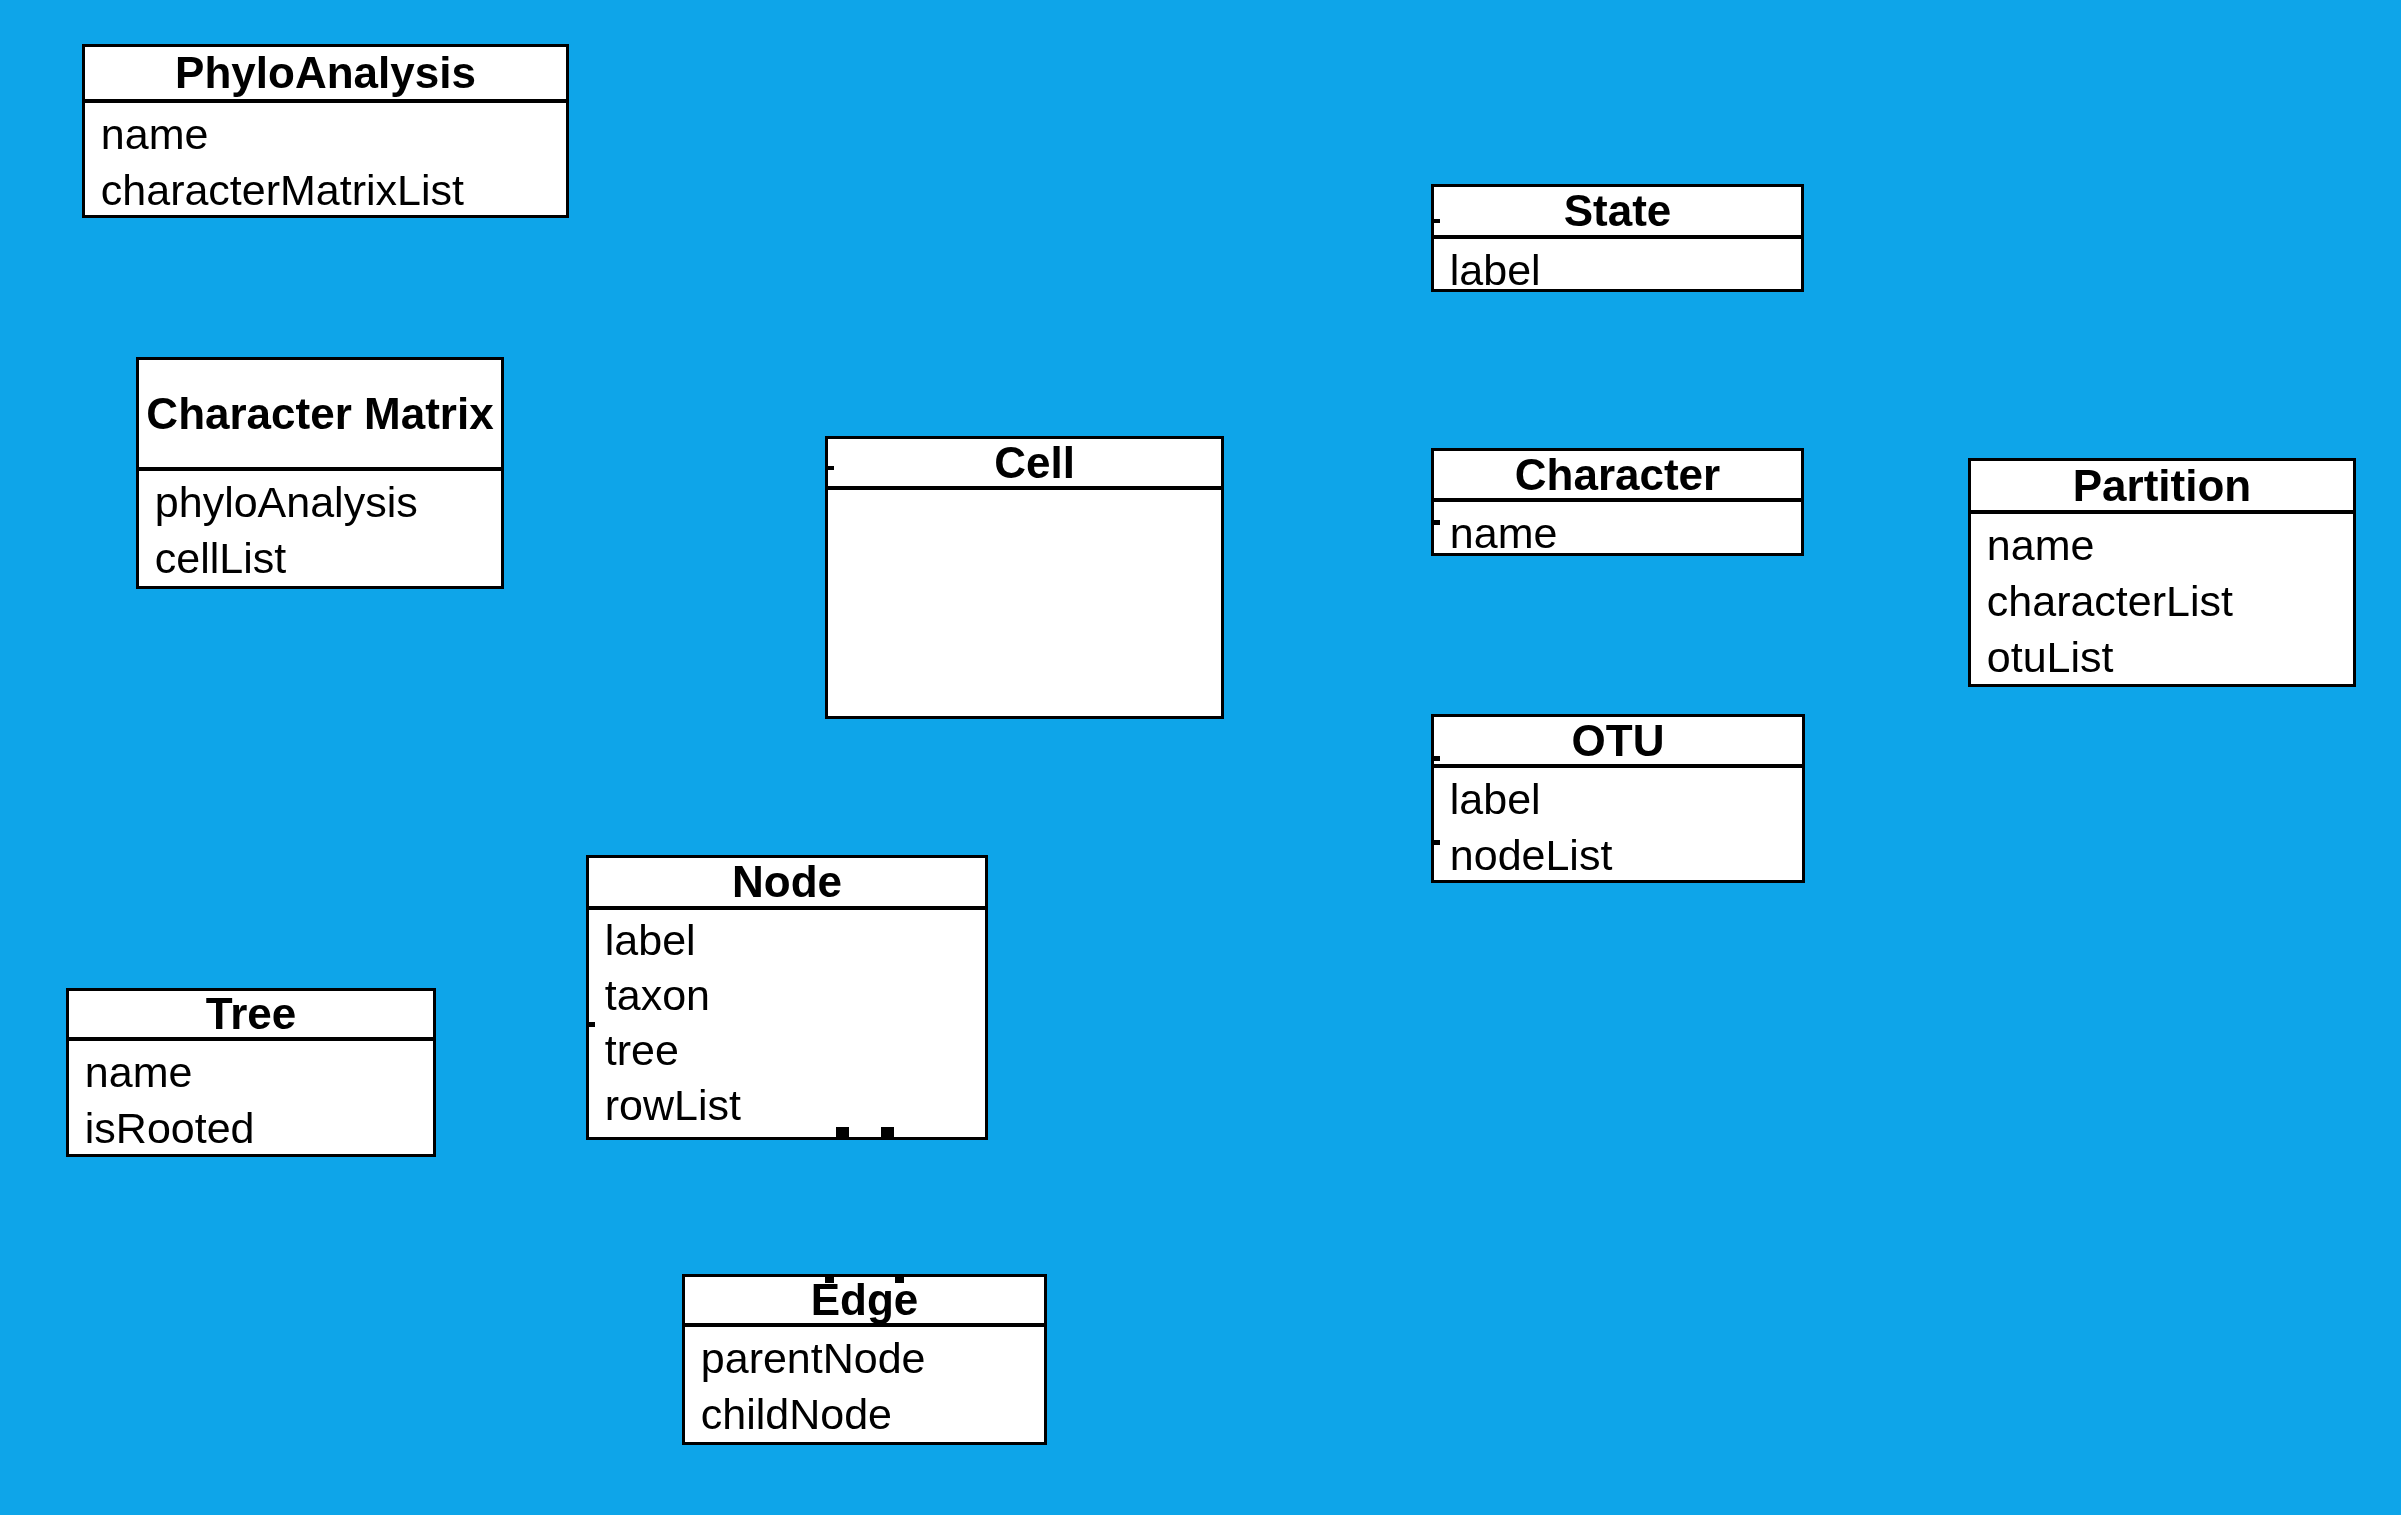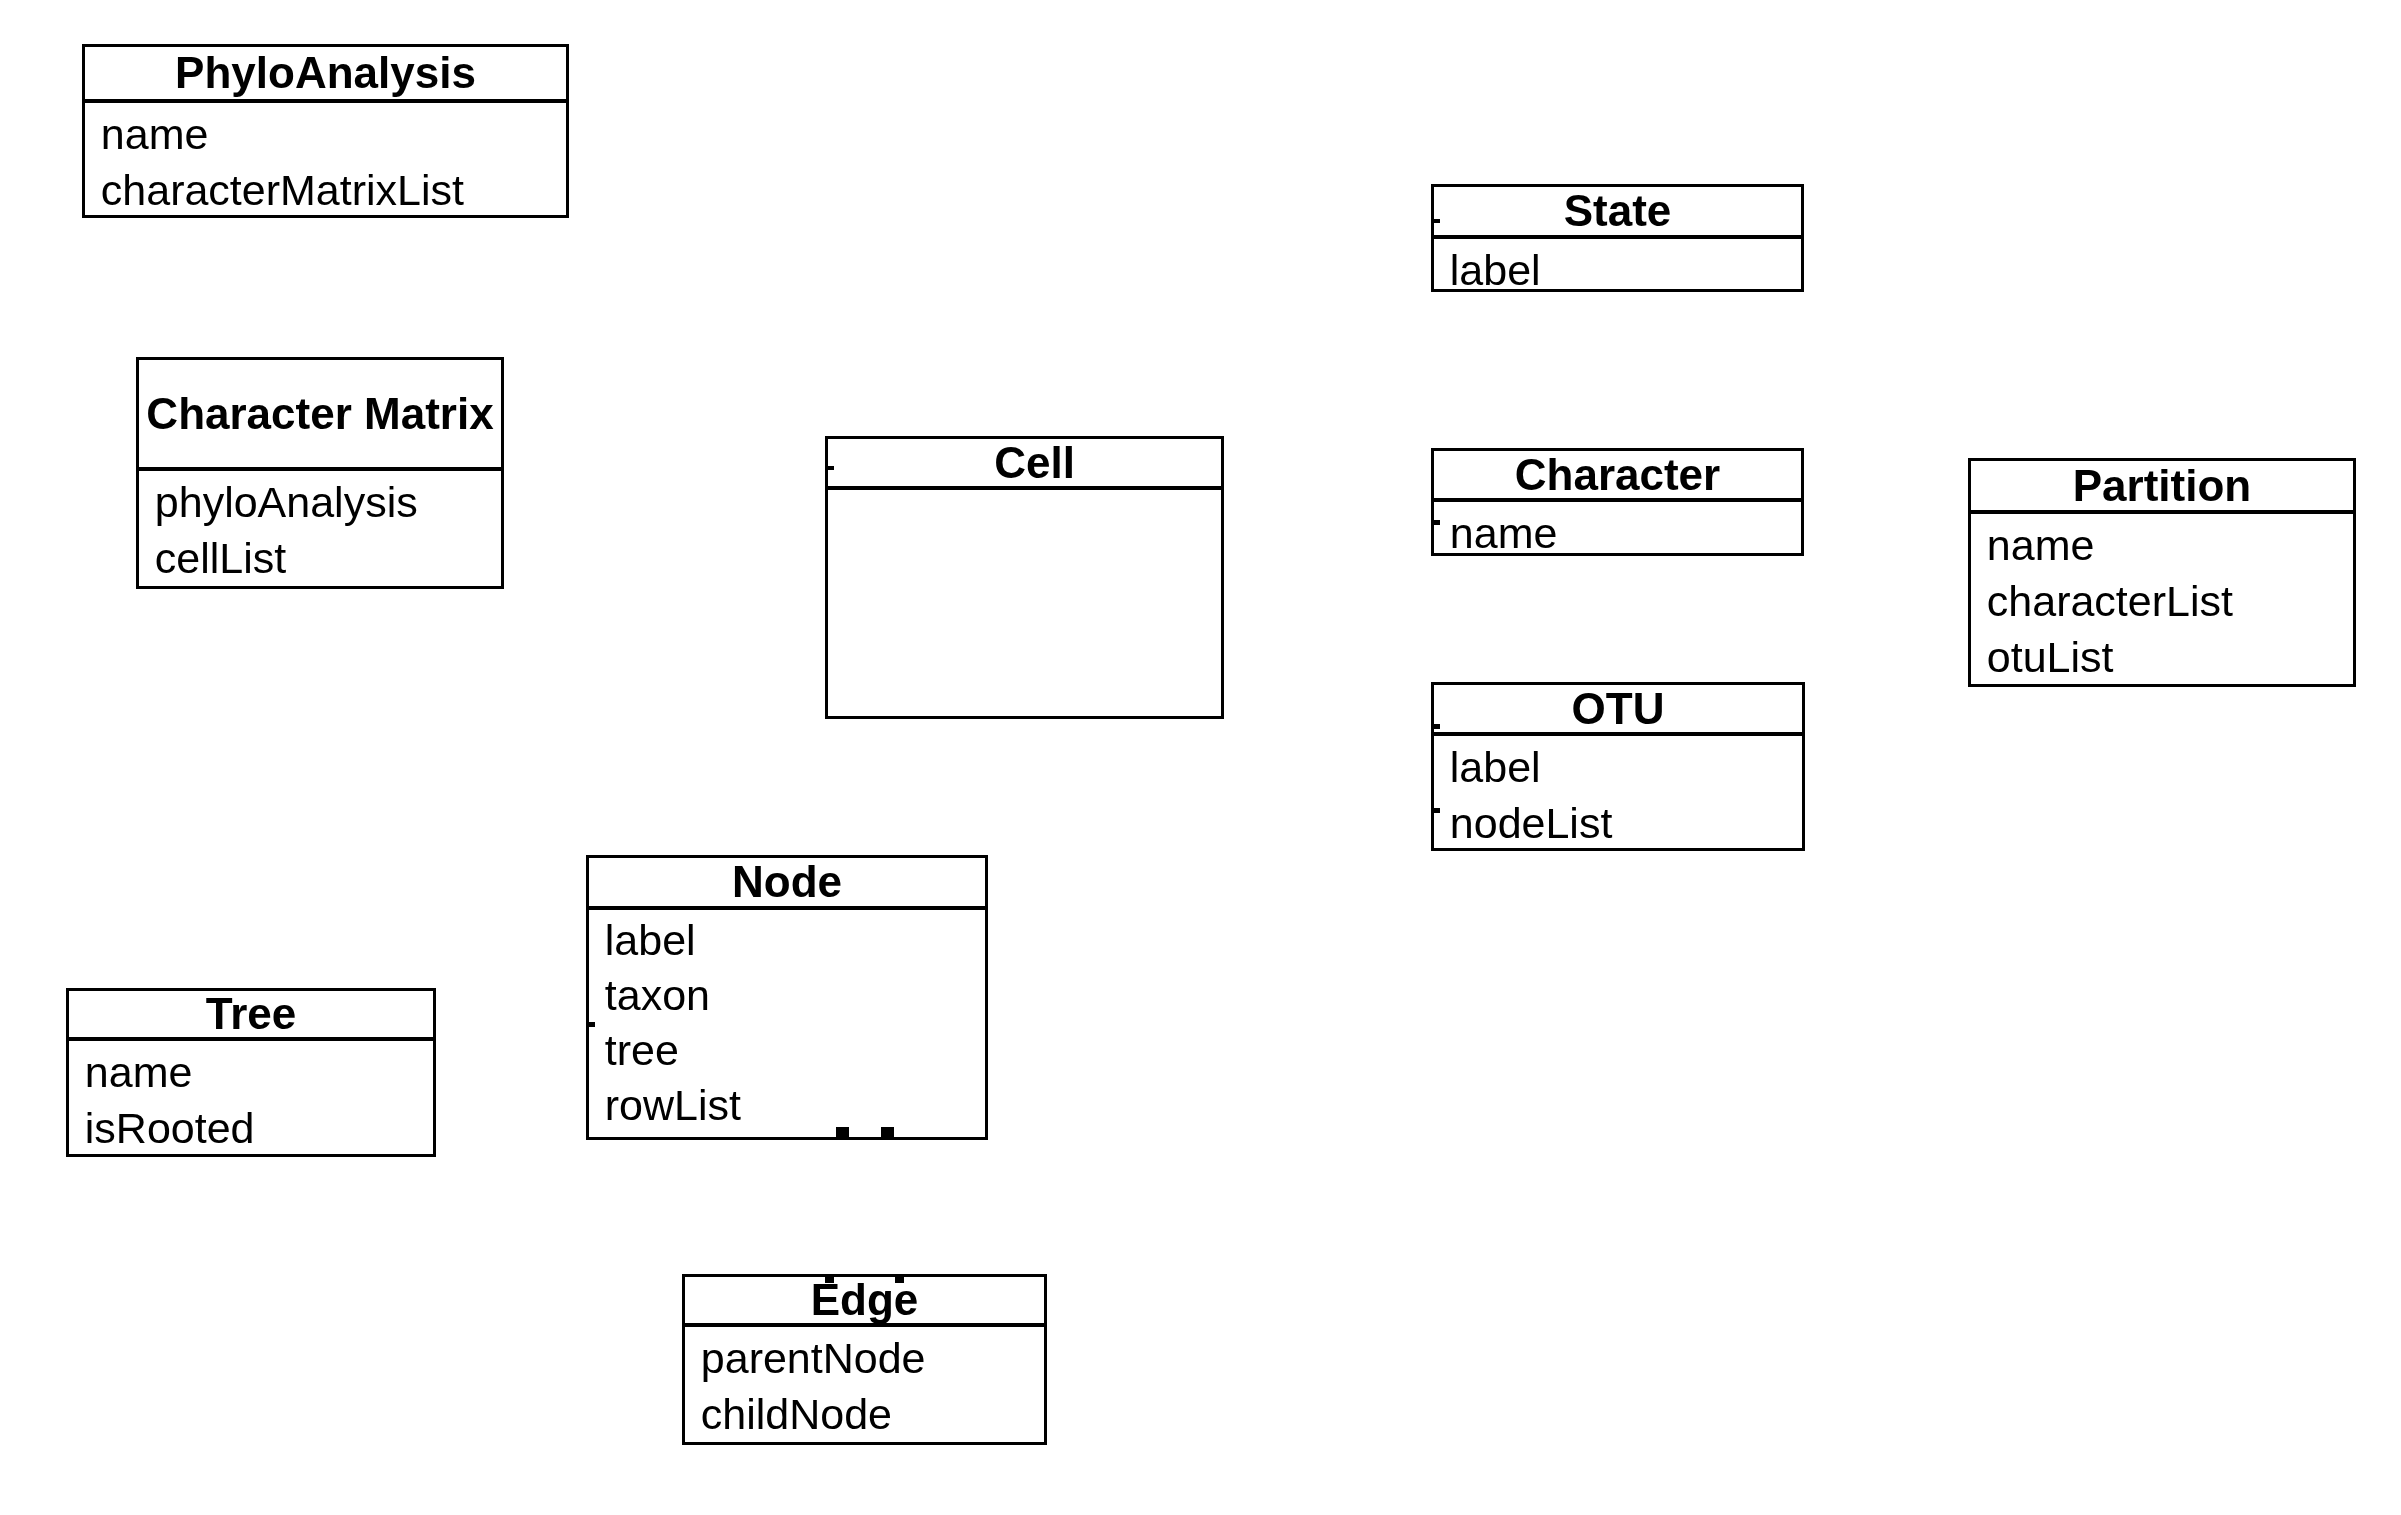--- a/index.html
+++ b/index.html
@@ -4,21 +4,21 @@
 <style>
   html, body {
     margin: 0;
     padding: 0;
     background: #000000;
   }
   #canvas {
     position: relative;
     width: 2402px;
     height: 1515px;
-    background: #ffffff;
+    background: #0ea5e9;
     overflow: hidden;
     font-family: "Liberation Sans", "DejaVu Sans", sans-serif;
   }
   .uml-box {
     position: absolute;
     background: #ffffff;
     border: 3px solid #000000;
     box-sizing: border-box;
     overflow: hidden;
   }
@@ -55,21 +55,21 @@
   #box-charactermatrix { left: 136px;  top: 357px;  width: 368px; height: 232px; }
   #box-charactermatrix .uml-title { height: 111px; }
   #box-cell            { left: 825px;  top: 436px;  width: 399px; height: 283px; }
   #box-cell            .uml-title { height: 51px; padding-left: 24px; }
   #box-state           { left: 1431px; top: 184px;  width: 373px; height: 108px; }
   #box-state           .uml-title { height: 52px; }
   #box-character       { left: 1431px; top: 448px;  width: 373px; height: 108px; }
   #box-character       .uml-title { height: 51px; }
   #box-partition       { left: 1968px; top: 458px;  width: 388px; height: 229px; }
   #box-partition       .uml-title { height: 53px; }
-  #box-otu             { left: 1431px; top: 682px;  width: 374px; height: 169px; }
+  #box-otu             { left: 1431px; top: 714px;  width: 374px; height: 169px; }
   #box-otu             .uml-title { height: 51px; }
   #box-node            { left: 586px;  top: 855px;  width: 402px; height: 285px; }
   #box-node            .uml-title { height: 52px; }
   #box-node            .uml-attr { line-height: 55px; }
   #box-tree            { left: 66px;   top: 988px; width: 370px; height: 169px; }
   #box-tree            .uml-title { height: 50px; }
   #box-edge            { left: 682px;  top: 1264px; width: 365px; height: 171px; margin-top: 10px; }
   #box-edge            .uml-title { height: 50px; }
 </style>
 </head>

